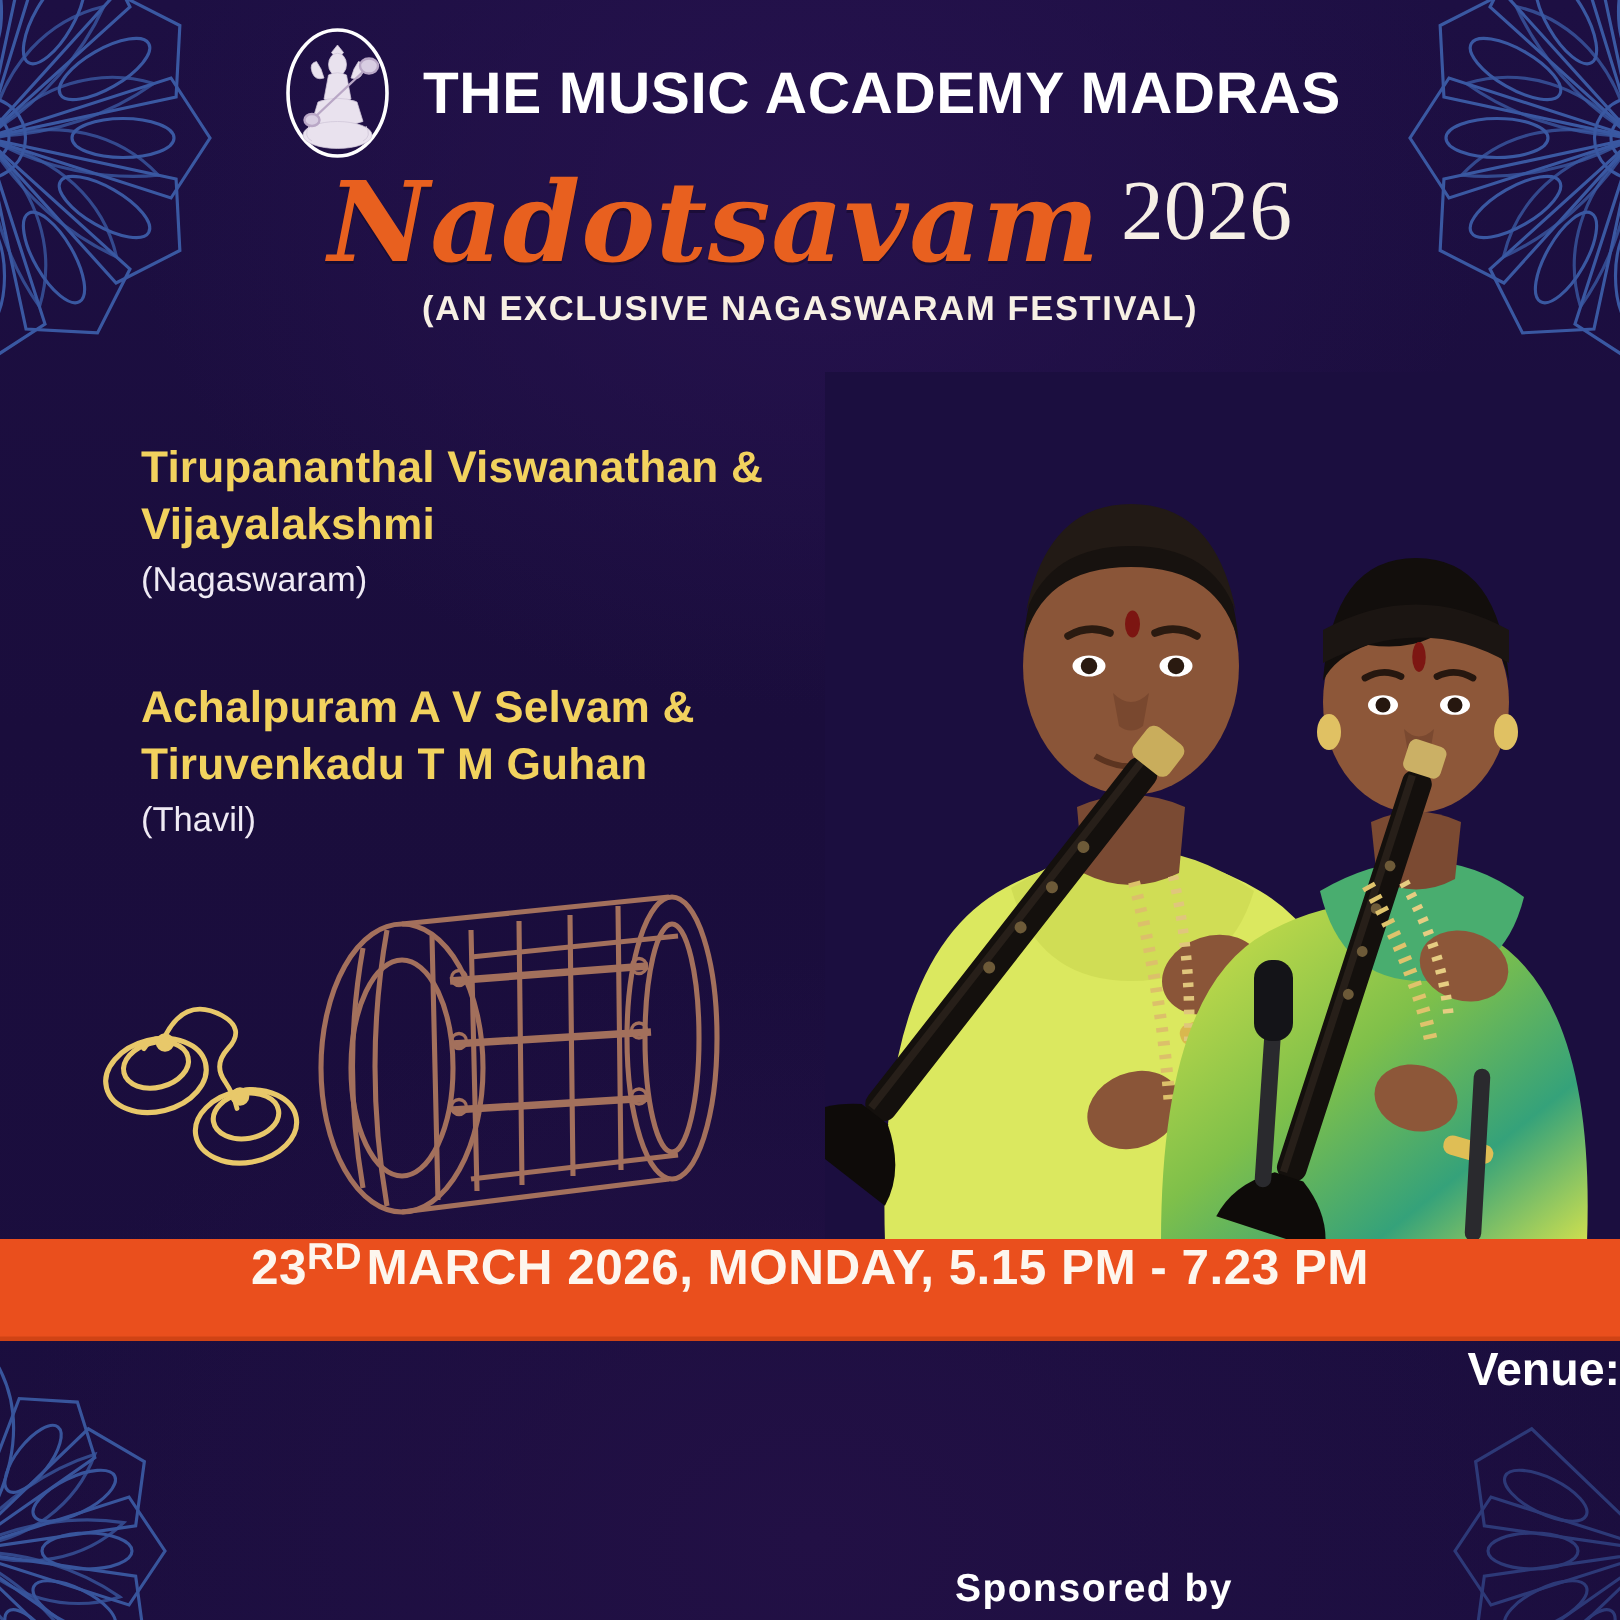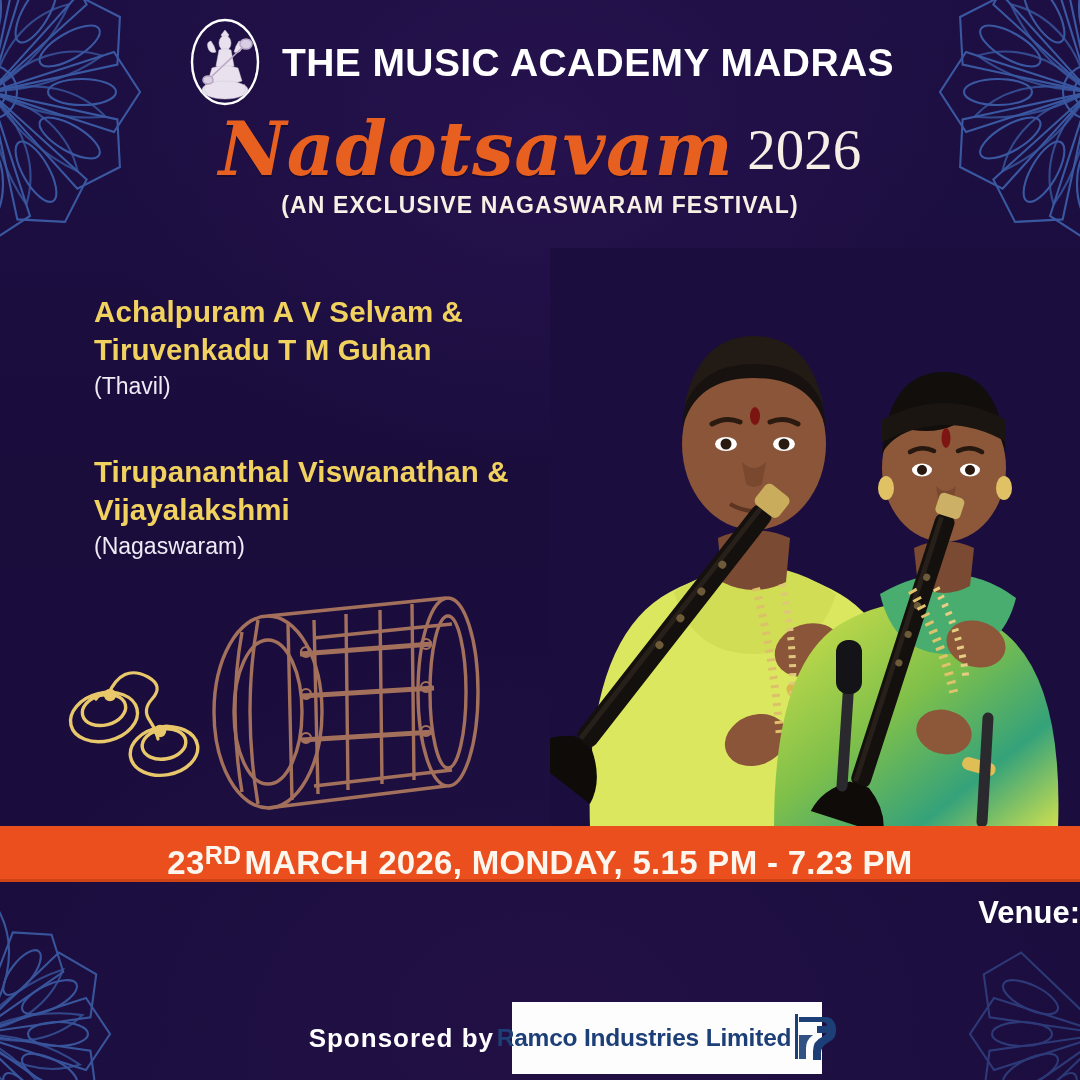--- a/index.html
+++ b/index.html
@@ -25,21 +25,21 @@
   .orn-bl{bottom:-104px;left:-86px;transform:scaleY(-1);}
   .orn-br{bottom:-104px;right:-86px;transform:scale(-1,-1);}
   
   .header{position:absolute;top:0;left:0;width:1080px;padding-top:16px;text-align:center;z-index:6;}
   .brandrow{display:flex;align-items:center;justify-content:center;gap:18px;}
   .emblem{width:78px;height:92px;flex:0 0 auto;}
   .brandname{
     color:#ffffff;font-weight:bold;font-size:39px;letter-spacing:.4px;
     white-space:nowrap;line-height:1;font-family:"Liberation Sans",sans-serif;
   }
-  .titlerow{display:flex;align-items:center;justify-content:center;gap:14px;margin-top:4px;}
+  .titlerow{display:flex;align-items:flex-start;justify-content:center;gap:14px;margin-top:4px;}
   .title-script{
     color:#e8601f;font-family:"DejaVu Serif",serif;font-style:italic;font-weight:bold;
     font-size:74px;line-height:1;letter-spacing:.5px;
     text-shadow:0 2px 0 rgba(0,0,0,.25);
   }
   .title-year{
     color:#f6efe6;font-family:"Liberation Serif",serif;font-size:57px;font-weight:400;line-height:1;
   }
   .subtitle{
     margin-top:6px;color:#f7f0e4;font-weight:bold;font-size:23px;letter-spacing:1.1px;
@@ -54,22 +54,22 @@
   
   .photo{
     position:absolute;right:0;top:248px;width:530px;height:580px;z-index:4;overflow:hidden;
   }
   .photo svg{display:block;}
   
   .thavil{position:absolute;left:196px;top:580px;z-index:5;}
   .cymbals{position:absolute;left:60px;top:655px;z-index:5;}
   
   .datebar{
-    position:absolute;left:0;top:826px;width:1080px;height:56px;z-index:8;
-    background:#ea4f1d;display:flex;align-items:flex-end;justify-content:center;
+    position:absolute;left:0;top:826px;width:1080px;height:68px;z-index:8;
+    background:#ea4f1d;display:flex;align-items:flex-start;justify-content:center;
     box-shadow:inset 0 -3px 0 rgba(160,45,10,.35);
   }
   .datebar-text{
     color:#fdf6ee;font-weight:bold;font-size:33px;letter-spacing:.3px;white-space:nowrap;
     display:flex;align-items:baseline;
   }
   .datebar-text .sup{font-size:25px;vertical-align:super;position:relative;top:-10px;margin-right:3px;}
   
   .venue{position:absolute;left:0;top:896px;width:1080px;z-index:7;text-align:center;}
   .venue-label{
@@ -412,26 +412,26 @@
           <path d="M300 418 l-8 120"></path>
             <path d="M438 470 l-6 104"></path>
         </g>
         <rect x="286" y="392" width="26" height="54" rx="12" fill="#141418"></rect>
       </g>
     </svg>
   </div>
 
   <div class="performers">
     <div class="perf-block">
+      <div class="perf-name">Tirupananthal Viswanathan &amp; Vijayalakshmi</div>
+      <div class="perf-role">(Nagaswaram)</div>
+    </div>
+    <div class="perf-block">
       <div class="perf-name">Achalpuram A V Selvam &amp; Tiruvenkadu T M Guhan</div>
       <div class="perf-role">(Thavil)</div>
-    </div>
-    <div class="perf-block">
-      <div class="perf-name">Tirupananthal Viswanathan &amp; Vijayalakshmi</div>
-      <div class="perf-role">(Nagaswaram)</div>
     </div>
   </div>
 
   <div class="thavil">
     <svg width="320" height="250" viewBox="0 0 320 250">
       <g stroke="#a3705c" stroke-width="3.4" fill="none" stroke-linejoin="round">
         <ellipse cx="72" cy="132" rx="54" ry="96"></ellipse>
         <ellipse cx="72" cy="132" rx="34" ry="72"></ellipse>
         <path d="M72 36 L250 18"></path>
         <path d="M72 228 L250 206"></path>
@@ -483,28 +483,15 @@
         <span>MARCH 2026, MONDAY, 5.15 PM - 7.23 PM</span>
     </div>
   </div>
 
   <div class="venue">
     <div class="venue-label">Venue:</div>
   </div>
 
   <div class="sponsor">
     <div class="sponsor-label">Sponsored by</div>
-    <div class="sponsor-logo">
-      <span class="sponsor-logo-text">Ramco Industries Limited</span>
-      <span>
-        <svg width="46" height="50" viewBox="0 0 46 50">
-          <g fill="#1d3f77">
-            <path d="M4 6 h26 q9 0 9 8 q0 8 -9 8 h-8 v-7 h7 q3 0 3 -2 q0 -2 -3 -2 h-25 z"></path>
-            <path d="M30 6 q10 1 11 11 q1 10 -7 14 q-8 4 -8 11 l0 7 l-8 0 l0 -9 q0 -10 9 -14 q6 -3 6 -9 q0 -6 -8 -7 z"></path>
-            <path d="M4 24 h14 q-7 5 -7 13 l0 11 l-7 0 z" opacity=".9"></path>
-          </g>
-          <rect x="0" y="3" width="3" height="45" fill="#1d3f77"></rect>
-        </svg>
-      </span>
-    </div>
   </div>
 
 </div>
 
 </body></html>

